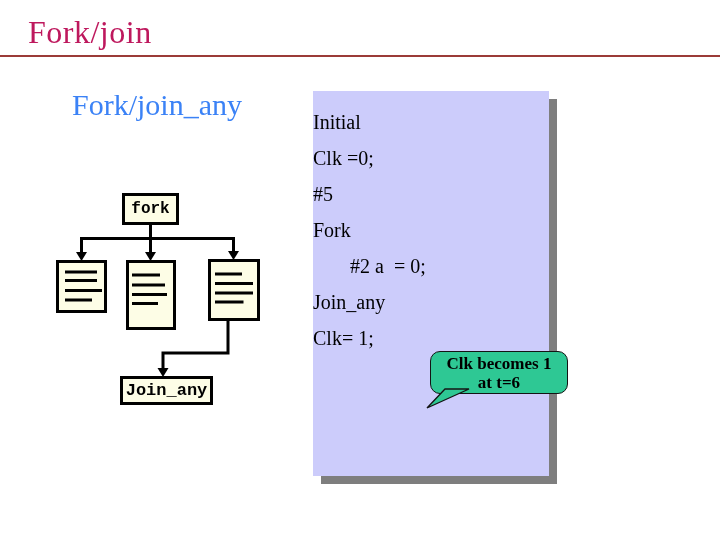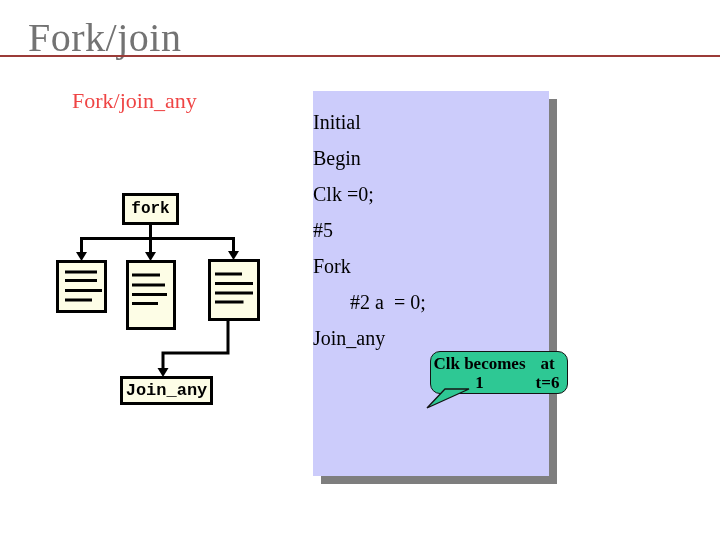--- a/index.html
+++ b/index.html
@@ -7,31 +7,31 @@
     width: 720px; height: 540px;
     position: relative;
     background: #ffffff;
     font-family: "Liberation Serif", serif;
     overflow: hidden;
   }
 
   
   .slide-title {
     position: absolute; left: 28px; top: 14px;
-    font-size: 40px; color: #737373;
+    font-size: 32px; color: #be185d;
     letter-spacing: 0.5px;
   }
   .title-rule {
     position: absolute; left: 0; top: 55px;
     width: 720px; height: 2px;
     background: #9b3b38;
   }
   .slide-subtitle {
     position: absolute; left: 72px; top: 88px;
-    font-size: 22px; color: #ef4444;
+    font-size: 30px; color: #3b82f6;
   }
 
   
   .code-panel {
     position: absolute; left: 313px; top: 91px;
     width: 236px; height: 385px;
     background: #ccccfb;
     box-shadow: 8px 8px 0 #7e7e7e;
     z-index: 1;
   }
@@ -65,21 +65,21 @@
   .join-node  { left: 90px; top: 196px; width: 93px; height: 29px; font-size: 17px; }
 
   
   .callout {
     position: absolute; left: 430px; top: 351px;
     width: 136px; height: 41px;
     background: #2ec894;
     border: 1px solid #141414;
     border-radius: 10px;
     z-index: 2;
-    display: flex; flex-direction: row;
+    display: flex; flex-direction: column;
     align-items: center; justify-content: center;
     font-size: 17px; font-weight: bold; color: #000000;
     line-height: 19px; text-align: center;
   }
   .callout-tail {
     position: absolute; left: 424px; top: 388px;
     width: 48px; height: 22px;
     z-index: 3;
   }
 </style>
@@ -119,26 +119,26 @@
     <span>fork</span>
   </div>
   <div class="node join-node">
     <span>Join_any</span>
   </div>
 </div>
 
 <div class="code-panel">
   <div class="code-lines">
     <div class="code-line ind0">Initial</div>
-    <div class="code-line ind0">Begin</div>
     <div class="code-line ind1">Clk =0;</div>
     <div class="code-line ind1">#5</div>
     <div class="code-line ind1">Fork</div>
     <div class="code-line ind2">#2 a  = 0;</div>
     <div class="code-line ind1">Join_any</div>
+    <div class="code-line ind1">Clk= 1;</div>
   </div>
 </div>
 
 <div class="callout">
   <span>Clk becomes 1</span>
   <span>at t=6</span>
 </div>
 <svg class="callout-tail" width="48" height="22" viewBox="0 0 48 22">
   <polygon points="21,1 45,1 3,20" fill="#2ec894" stroke="#141414" stroke-width="1.3"></polygon>
 </svg>

